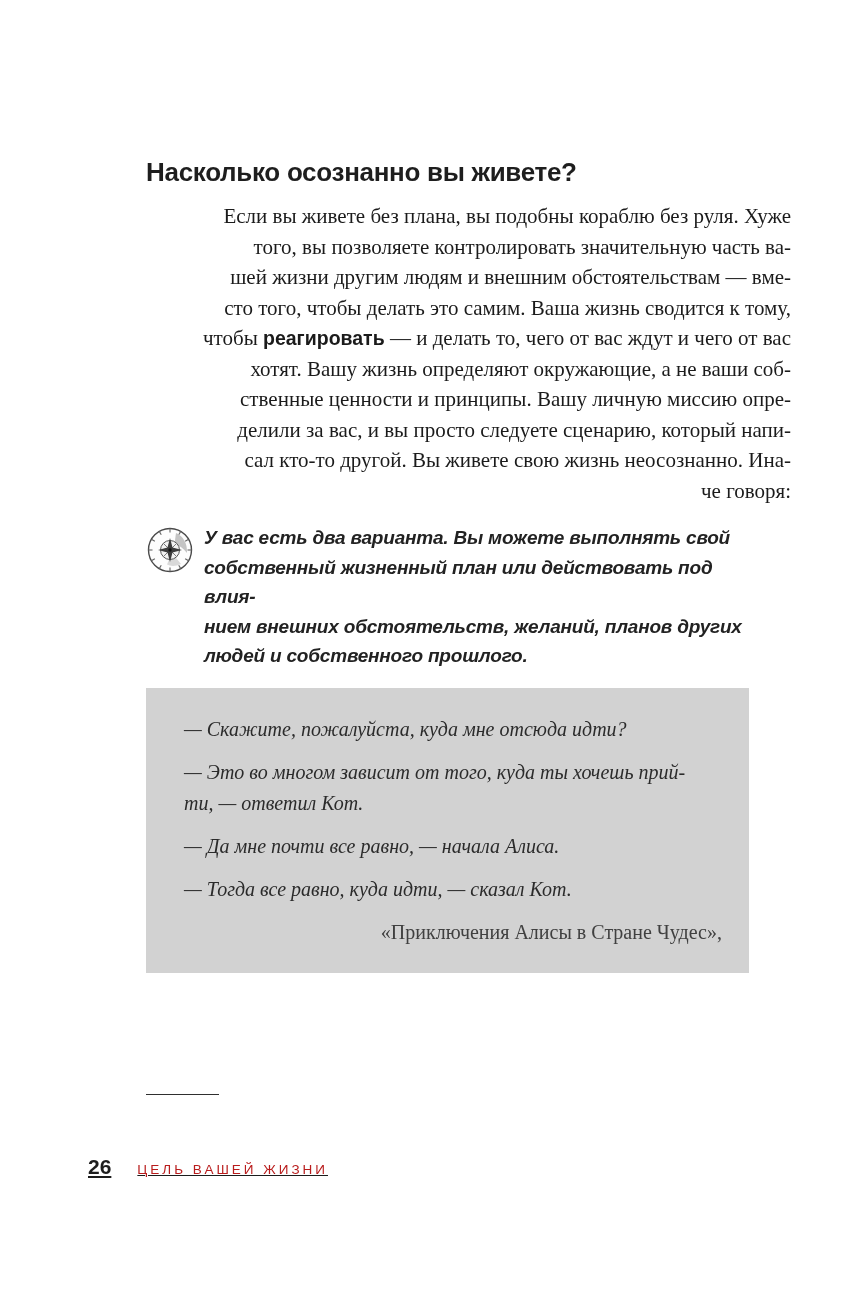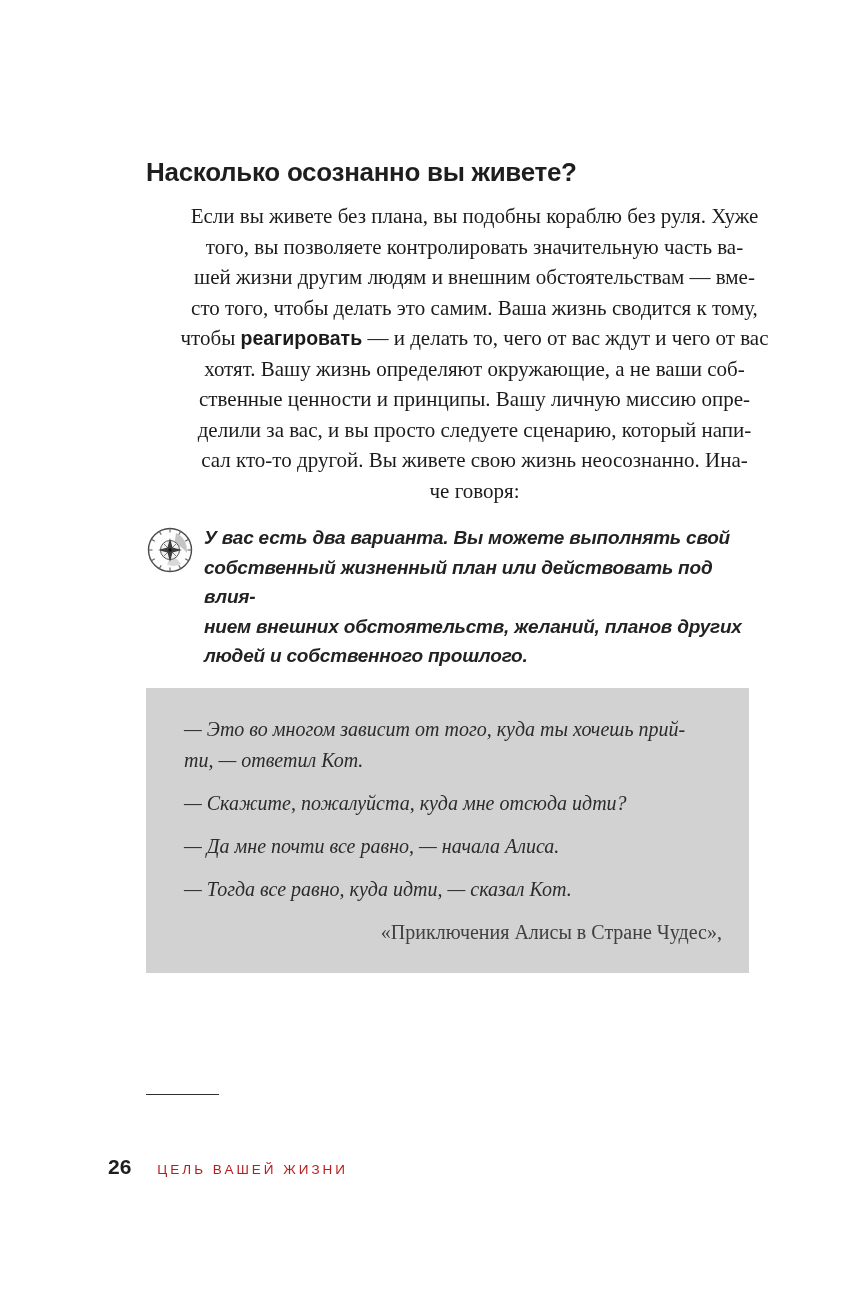--- a/index.html
+++ b/index.html
@@ -29,30 +29,30 @@
     font-weight: 700;
     font-size: 26px;
     line-height: 30px;
     letter-spacing: -0.3px;
     color: #1e1e1e;
   }
 
   
   .body-paragraph {
     position: absolute;
-    left: 136px;
+    left: 130px;
     top: 201px;
     width: 645px;
     margin: 0;
     font-family: "Liberation Serif", serif;
     font-size: 21px;
     line-height: 30.5px;
     color: #1b1b1b;
     white-space: pre-line;
-    text-align: center;
+    text-align: right;
   }
   .body-paragraph .emph {
     font-family: "Liberation Sans", sans-serif;
     font-weight: 700;
     font-size: 19.5px;
   }
 
   
   .callout {
     position: absolute;
@@ -130,24 +130,25 @@
     line-height: 22px;
     letter-spacing: 0.4px;
     text-indent: 22px;
     color: #222222;
   }
   .footnote-text .fn-italic { font-style: italic; }
 
   
   .page-footer {
     position: absolute;
-    left: 92px;
+    left: 72px;
     top: 1155px;
     display: flex;
     align-items: baseline;
+    text-decoration: underline;
   }
   .page-number {
     font-family: "Liberation Sans", sans-serif;
     font-weight: 700;
     font-size: 21px;
     color: #1e1e1e;
   }
   .running-title {
     margin-left: 26px;
     font-family: "Liberation Sans", sans-serif;
@@ -201,23 +202,23 @@
         <circle cx="24" cy="24" r="1.7" fill="#111111"></circle>
       </svg>
     </span>
     <p class="callout-text">У вас есть два варианта. Вы можете выполнять свой
 собственный жизненный план или действовать под влия-
 нием внешних обстоятельств, желаний, планов других
 людей и собственного прошлого.</p>
   </div>
 
   <div class="quote-box">
+    <p>— Скажите, пожалуйста, куда мне отсюда идти?</p>
     <p>— Это во многом зависит от того, куда ты хочешь прий-
 ти, — ответил Кот.</p>
-    <p>— Скажите, пожалуйста, куда мне отсюда идти?</p>
     <p>— Да мне почти все равно, — начала Алиса.</p>
     <p>— Тогда все равно, куда идти, — сказал Кот.</p>
     <div class="quote-attribution">
       <div>«Приключения Алисы в Стране Чудес»,</div>
     </div>
   </div>
 
   <div class="footnote-block">
     <div class="footnote-rule"></div>
   </div>

